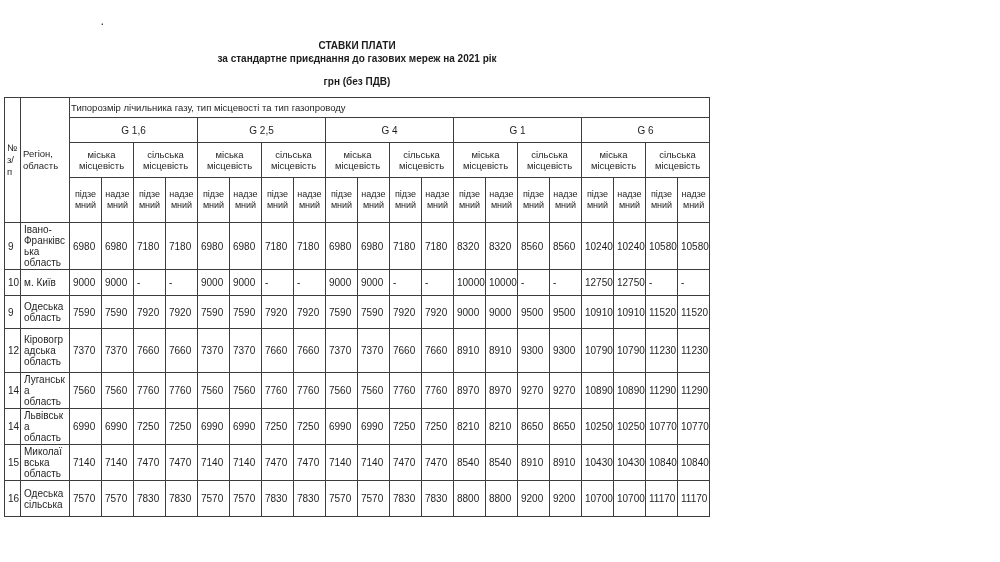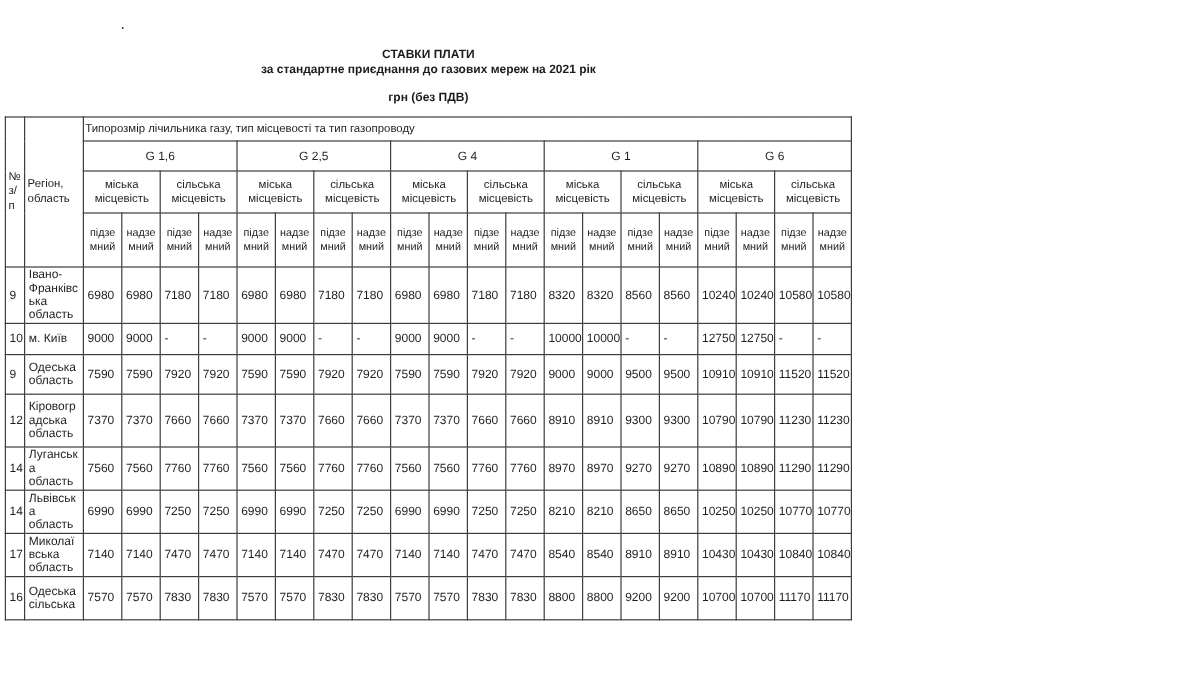--- a/index.html
+++ b/index.html
@@ -257,21 +257,21 @@
         <td class="td-rate">8210</td>
         <td class="td-rate">8210</td>
         <td class="td-rate">8650</td>
         <td class="td-rate">8650</td>
         <td class="td-rate">10250</td>
         <td class="td-rate">10250</td>
         <td class="td-rate">10770</td>
         <td class="td-rate">10770</td>
       </tr>
       <tr>
-        <td class="td-num">17</td>
+        <td class="td-num">15</td>
         <td class="td-region">Миколаївська область</td>
         <td class="td-rate">7140</td>
         <td class="td-rate">7140</td>
         <td class="td-rate">7470</td>
         <td class="td-rate">7470</td>
         <td class="td-rate">7140</td>
         <td class="td-rate">7140</td>
         <td class="td-rate">7470</td>
         <td class="td-rate">7470</td>
         <td class="td-rate">7140</td>

